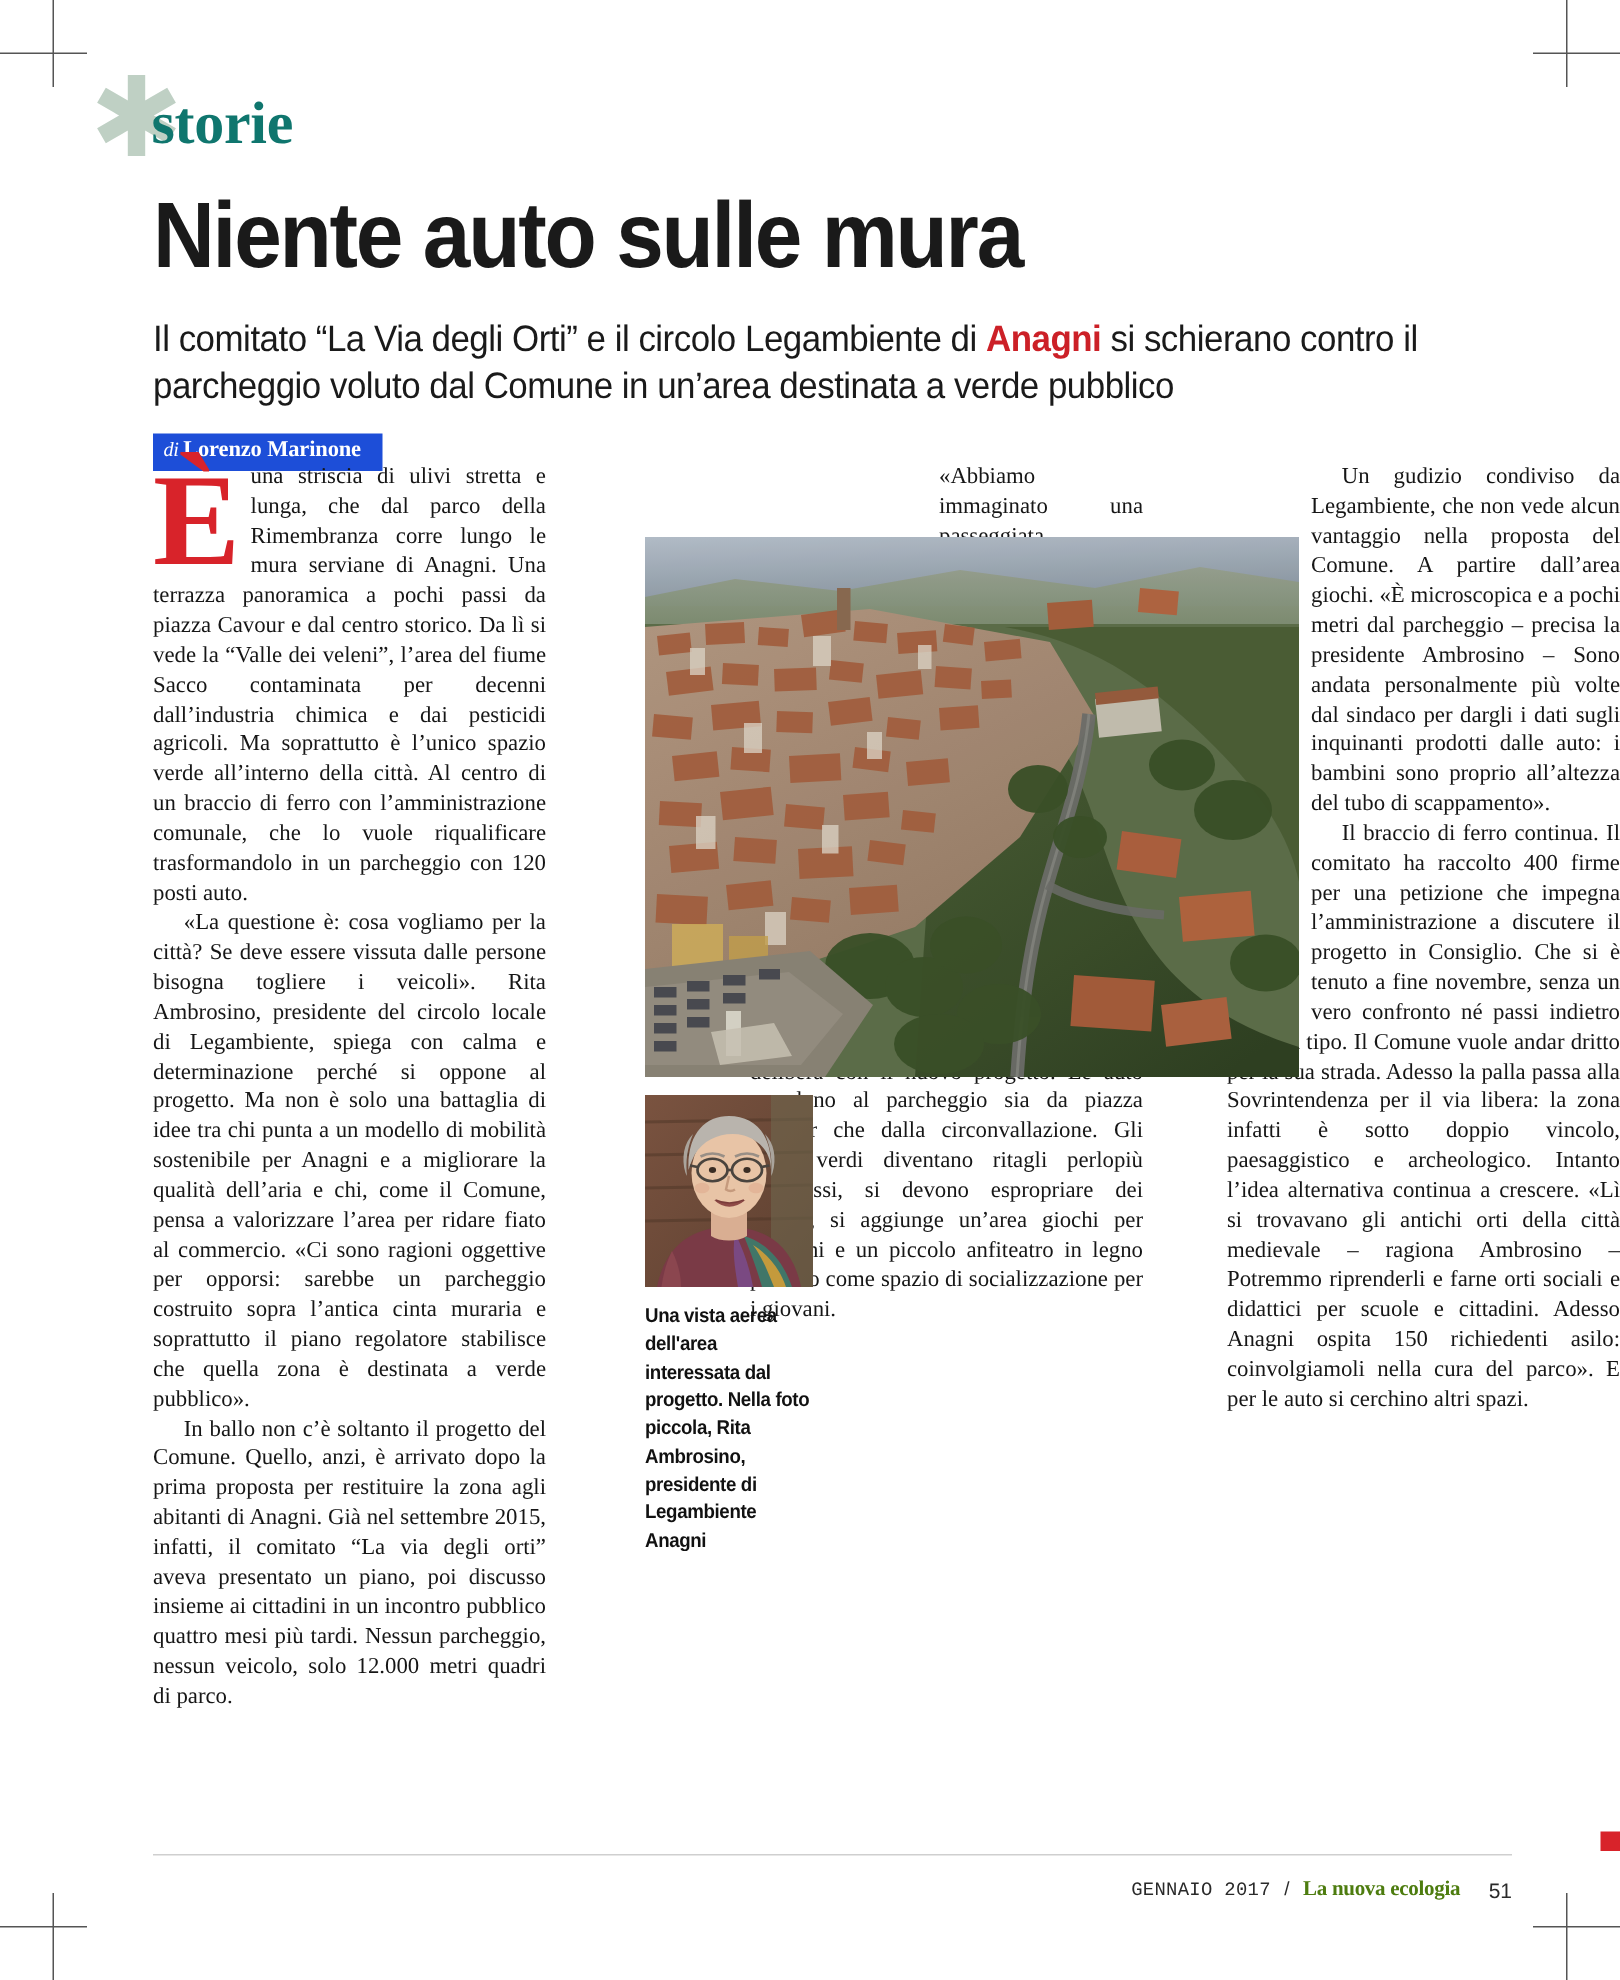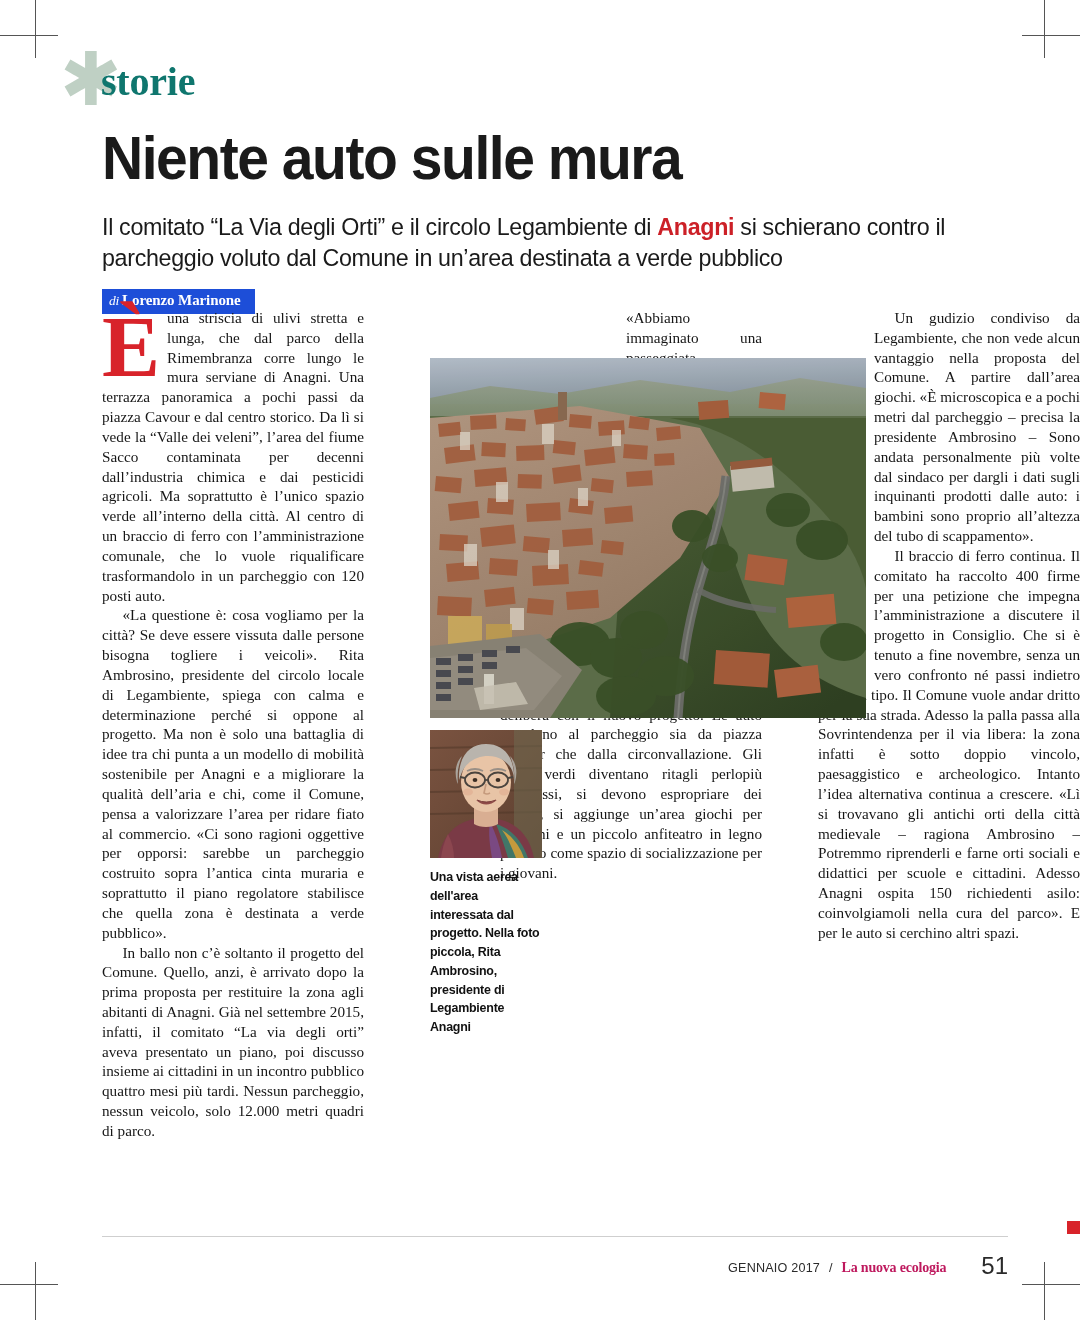--- a/index.html
+++ b/index.html
@@ -242,42 +242,42 @@
   }
   .footer-inner {
     position: absolute;
     right: 0;
     top: 14px;
     display: flex;
     align-items: baseline;
     gap: 9px;
   }
   .footer-date {
-    font-family: Liberation Sans, sans-serif;
+    font-family: Liberation Mono, monospace;
     font-size: 12.6px;
     letter-spacing: 0.2px;
     color: #2a2a2a;
   }
   .footer-sep {
     font-family: "Liberation Sans", sans-serif;
     font-size: 12.6px;
     color: #2a2a2a;
   }
   .footer-mag {
     font-family: "Liberation Serif", serif;
     font-weight: 700;
     font-size: 14px;
     letter-spacing: -0.2px;
-    color: #be185d;
+    color: #4d7c0f;
   }
   .footer-page {
     font-family: "Liberation Sans", sans-serif;
-    font-size: 24px;
+    font-size: 14px;
     color: #2a2a2a;
-    margin-left: 26px;
+    margin-left: 10px;
     position: relative;
     top: 2px;
   }
 </style>
 </head>
 <body>
 
 <div class="crop h crop-tl-h"></div>
 <div class="crop v crop-tl-v"></div>
 <div class="crop h crop-tr-h"></div>

